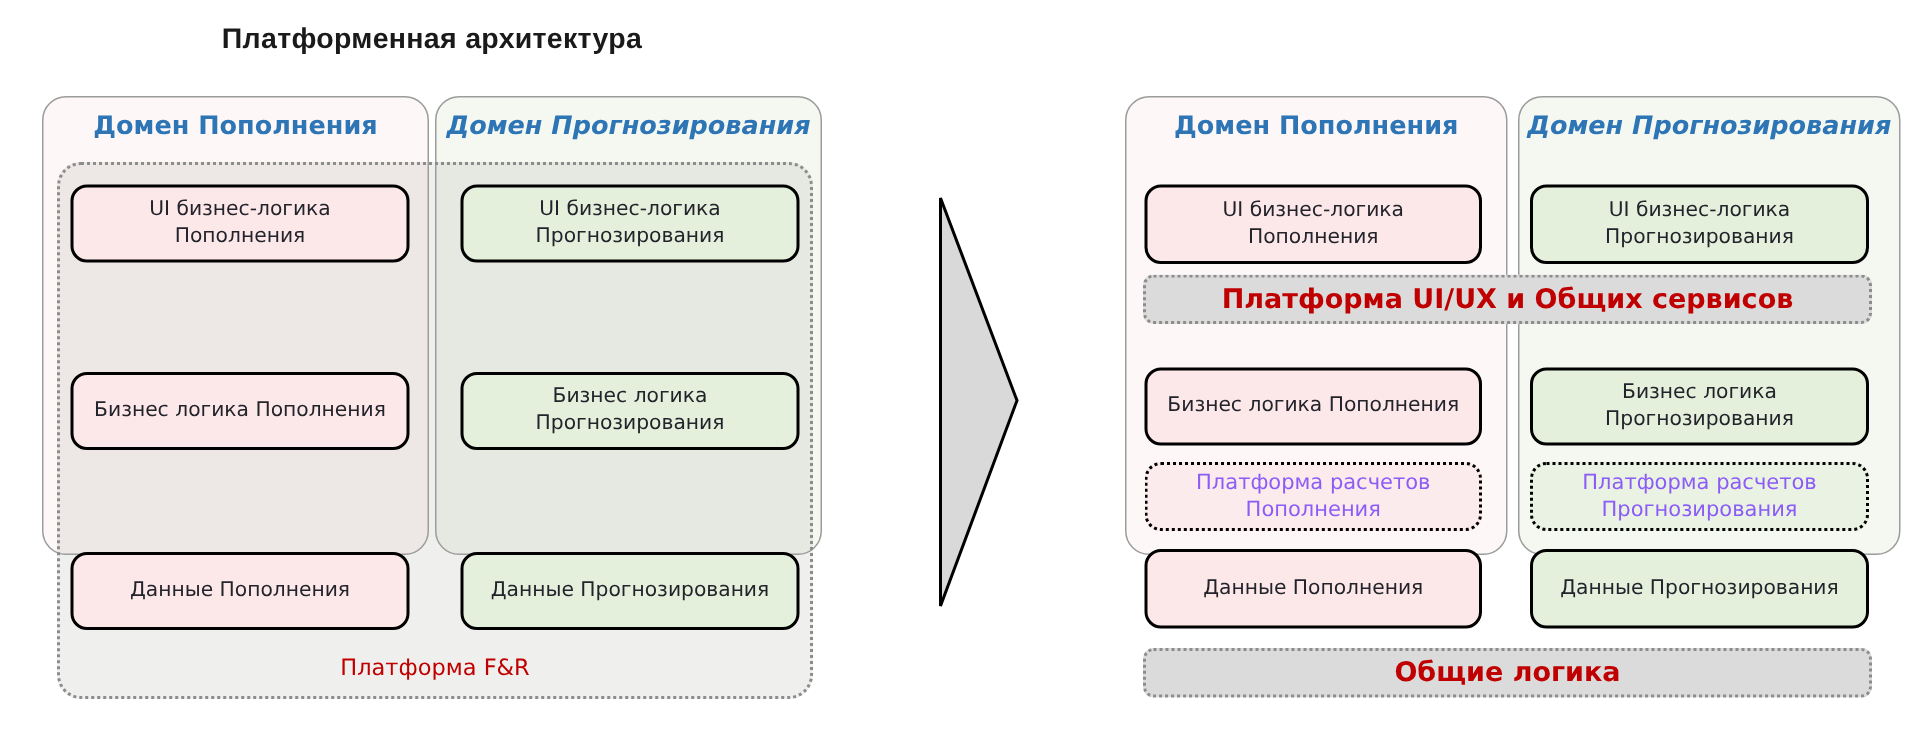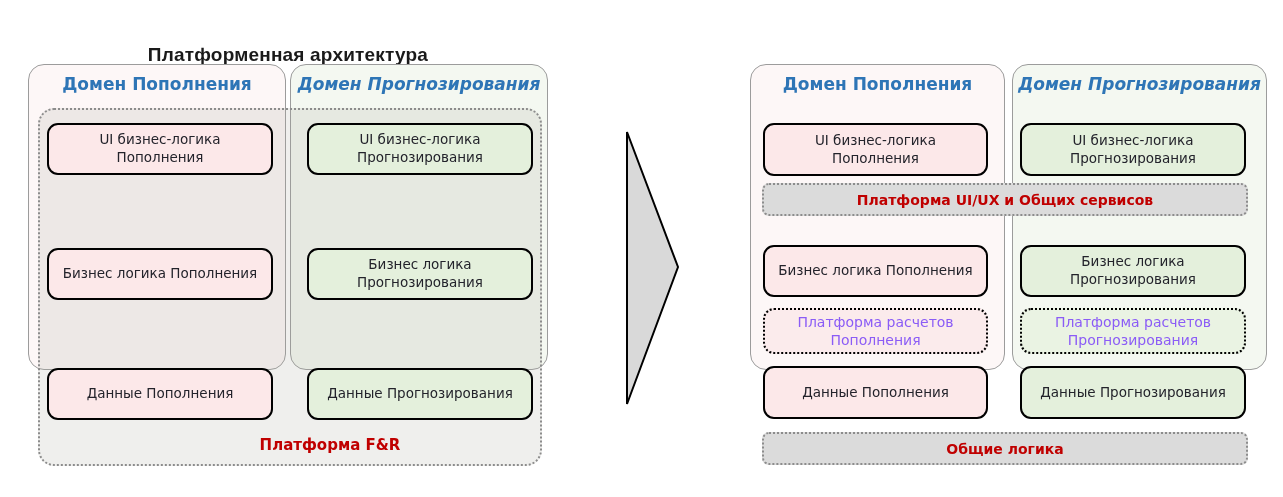--- a/index.html
+++ b/index.html
@@ -32,21 +32,21 @@
   }
   .fr-platform{
     position:absolute;left:38px;top:108px;width:504px;height:358px;
     border:2px dotted #8c8c8c;border-radius:16px;
     background:rgba(165,165,155,0.18);
     box-sizing:border-box;
   }
   .fr-label{
     position:absolute;left:38px;top:436px;width:504px;
     text-align:center;
-    font-size:15px;font-weight:bold;color:#c00000;padding-left:40px;
+    font-size:15px;font-weight:normal;color:#c00000;
   }
   .box{
     position:absolute;
     border:2.5px solid #000;border-radius:11px;
     box-sizing:border-box;
     display:flex;align-items:center;justify-content:center;
     text-align:center;white-space:pre-line;
     font-size:13.5px;line-height:1.3;color:#23232b;
   }
   .box.pink{background:#fce8e9;}
@@ -56,30 +56,30 @@
     color:#8b5cf6;font-size:14px;
   }
   .box.dotted.pink{background:#fbebec;}
   .box.dotted.green{background:#eaf3e3;}
   .band{
     position:absolute;left:762px;width:486px;
     background:#dbdbdb;
     border:2px dotted #8c8c8c;border-radius:7px;
     box-sizing:border-box;
     display:flex;align-items:center;justify-content:center;
-    font-size:14px;font-weight:600;color:#c00000;
+    font-size:18px;font-weight:600;color:#c00000;
   }
   .arrow{position:absolute;left:620px;top:126px;}
 </style>
 </head>
 <body>
 
 <div class="stage">
 
-  <div class="group-title" style="left:28px;width:520px;margin-top:28px;">Платформенная архитектура</div>
+  <div class="group-title" style="left:28px;width:520px;">Платформенная архитектура</div>
 
   <div class="domain pink" style="left:28px;width:258px;">
     <div class="domain-header">Домен Пополнения</div>
   </div>
 
   <div class="domain green" style="left:290px;width:258px;">
     <div class="domain-header">Домен Прогнозирования</div>
   </div>
 
   <div class="fr-platform"></div>

